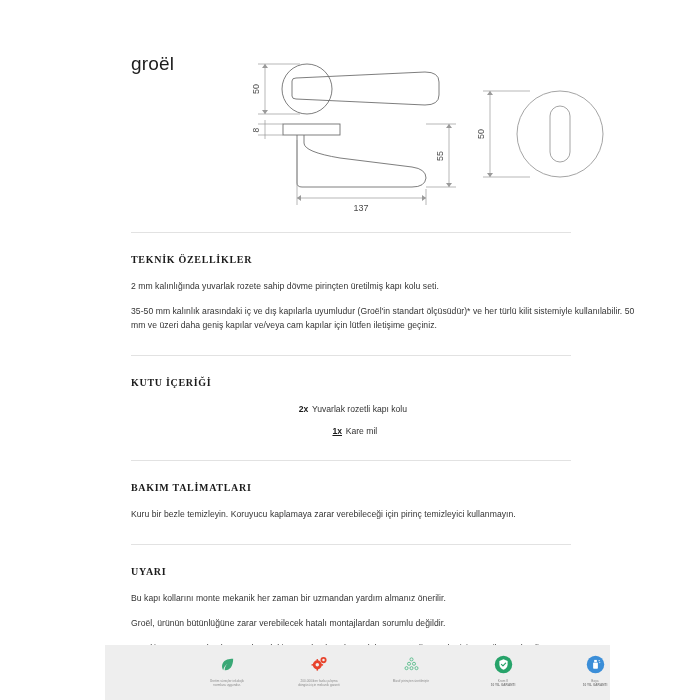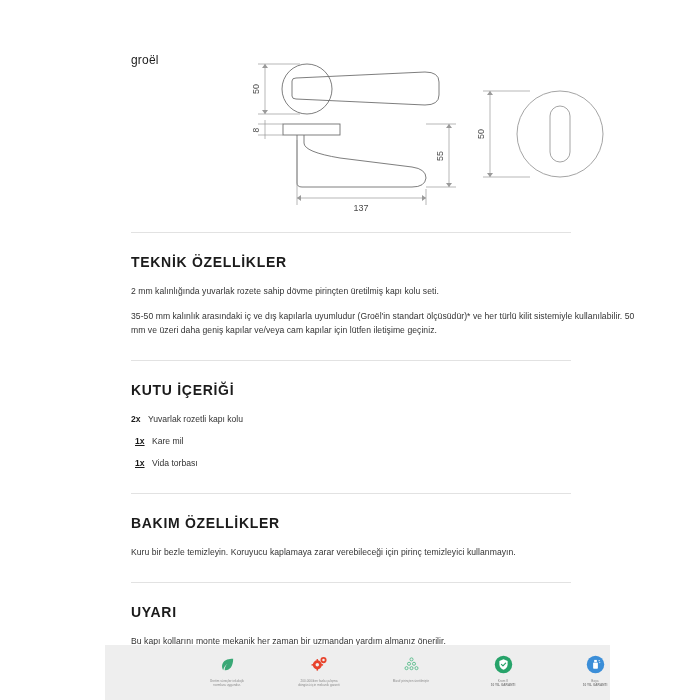--- a/index.html
+++ b/index.html
@@ -21,21 +21,21 @@
     position: absolute;
     inset: 0;
   }
 
   
   .logo {
     position: absolute;
     left: 131px;
     top: 54px;
     font-family: "Liberation Sans", sans-serif;
-    font-size: 12px;
+    font-size: 19px;
     font-weight: 400;
     letter-spacing: 0.2px;
     color: #1c1c1c;
     line-height: 1;
   }
 
   
   .drawing {
     position: absolute;
     left: 240px;
@@ -55,26 +55,27 @@
   .divider {
     height: 1px;
     background: #e2e2e2;
     width: 440px;
   }
   .section {
     padding-top: 21px;
     padding-bottom: 22px;
   }
   .section-title {
-    font-size: 14px;
+    font-size: 10px;
     font-weight: bold;
     letter-spacing: 0.7px;
     color: #1b1b1b;
     margin: 0 0 15px 0;
     text-transform: none;
+    font-family: Liberation Serif, serif;
   }
   .body-text {
     font-size: 8.6px;
     line-height: 1.62;
     color: #333333;
     margin: 0 0 11px 0;
     letter-spacing: 0.05px;
   }
   .body-text:last-child { margin-bottom: 0; }
   .body-text.wide { width: 512px; }
@@ -82,20 +83,21 @@
   .kit-list {
     list-style: none;
     margin: 0;
     padding: 0;
   }
   .kit-list li {
     font-size: 8.6px;
     line-height: 1.55;
     color: #333333;
     margin-bottom: 9px;
+    text-align: center;
   }
   .kit-list li:last-child { margin-bottom: 0; }
   .kit-qty {
     font-weight: bold;
     color: #1b1b1b;
     display: inline-block;
     min-width: 17px;
   }
   .kit-qty.indent { padding-left: 4px; text-decoration: underline; }
 
@@ -228,29 +230,26 @@
     <div class="divider"></div>
     <div class="section">
       <h2 class="section-title">KUTU İÇERİĞİ</h2>
       <ul class="kit-list">
         <li>
           <span class="kit-qty">2x</span><span>Yuvarlak rozetli kapı kolu</span>
         </li>
         <li>
           <span class="kit-qty indent">1x</span><span>Kare mil</span>
         </li>
-        <li>
-          <span class="kit-qty indent">1x</span><span>Vida torbası</span>
-        </li>
       </ul>
     </div>
 
     <div class="divider"></div>
     <div class="section">
-      <h2 class="section-title">BAKIM ÖZELLİKLER</h2>
+      <h2 class="section-title">BAKIM TALİMATLARI</h2>
       <p class="body-text wide">Kuru bir bezle temizleyin. Koruyucu kaplamaya zarar verebileceği için pirinç temizleyici kullanmayın.</p>
     </div>
 
     <div class="divider"></div>
     <div class="section">
       <h2 class="section-title">UYARI</h2>
       <p class="body-text wide">Bu kapı kollarını monte mekanik her zaman bir uzmandan yardım almanız önerilir.</p>
       <p class="body-text wide">Groël, ürünün bütünlüğüne zarar verebilecek hatalı montajlardan sorumlu değildir.</p>
       <p class="body-text wide">Groël'in Powercoat kaplaması dışındaki yüzey kaplamaları, ıslak veya nemli ortamlar için önerilmemektedir.</p>
     </div>

